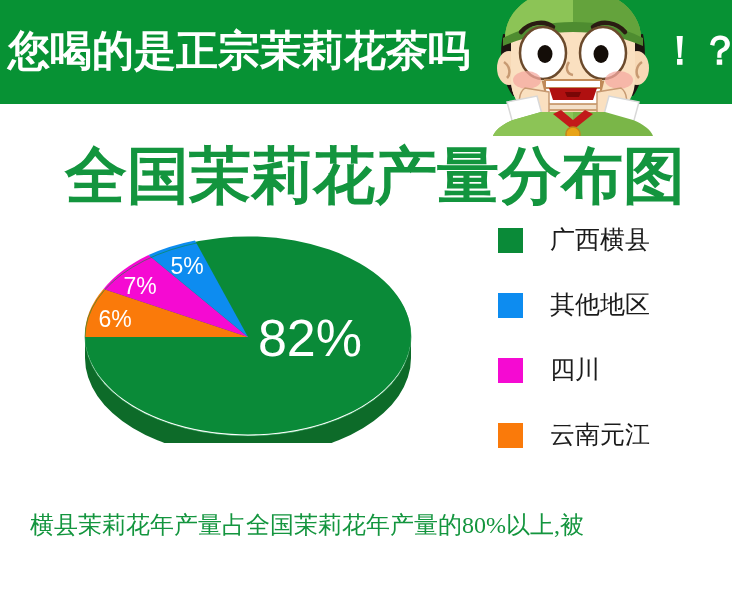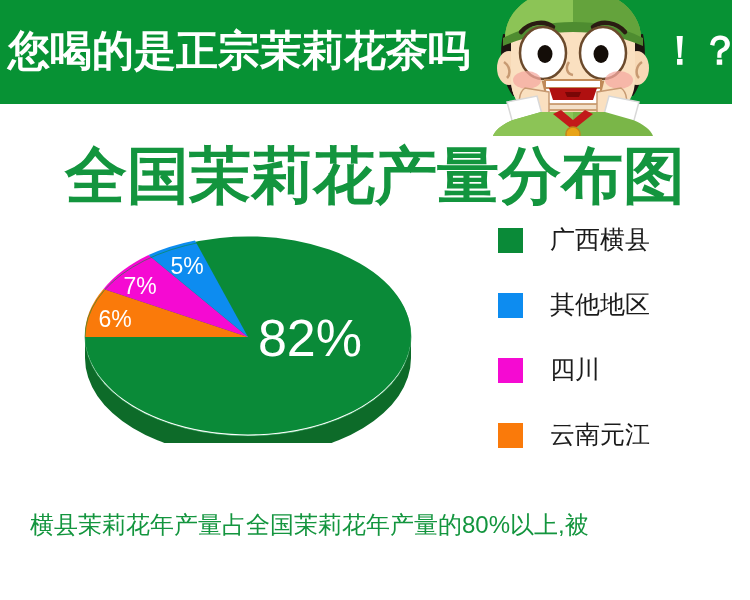--- a/index.html
+++ b/index.html
@@ -126,21 +126,21 @@
 
   
   .caption {
     position: absolute;
     left: 30px;
     top: 505px;
     width: 700px;
     color: #13953e;
     font-size: 24px;
     line-height: 40px;
-    font-family: Liberation Sans, sans-serif;
+    font-family: Liberation Serif, serif;
   }
 </style>
 </head>
 <body>
 
 <div id="infographic">
 
   <div class="header-band" style="background: rgb(7, 146, 52);">
     <div class="header-question">您喝的是正宗茉莉花茶吗</div>
     <div class="header-marks">！？</div>

